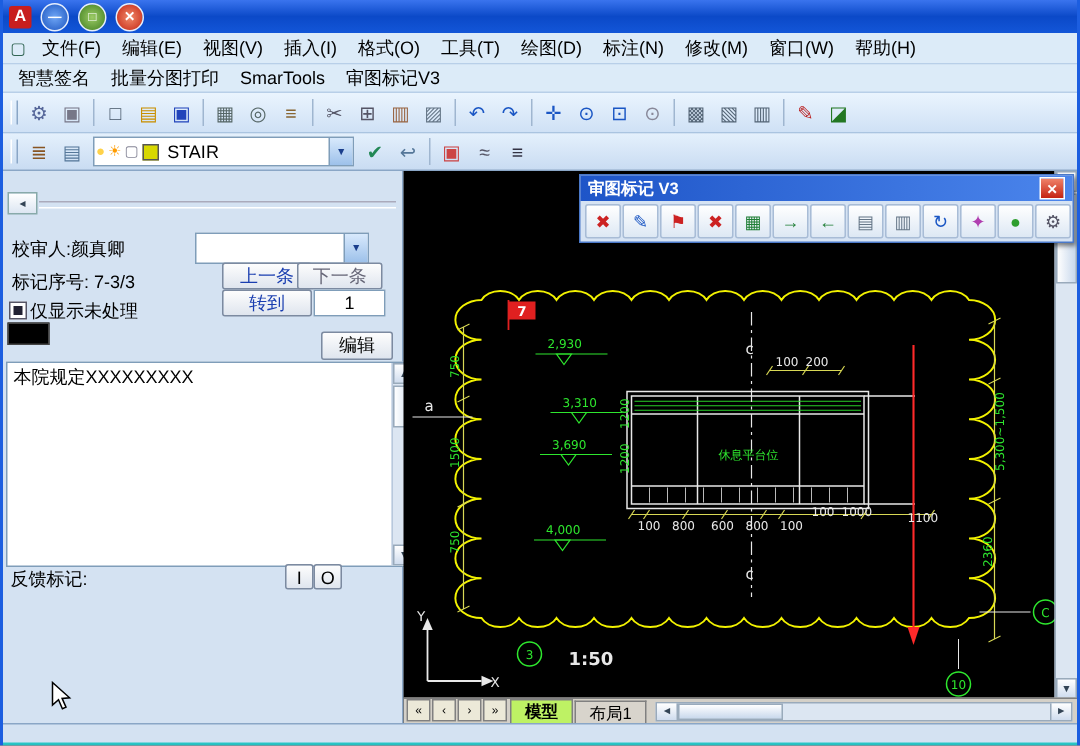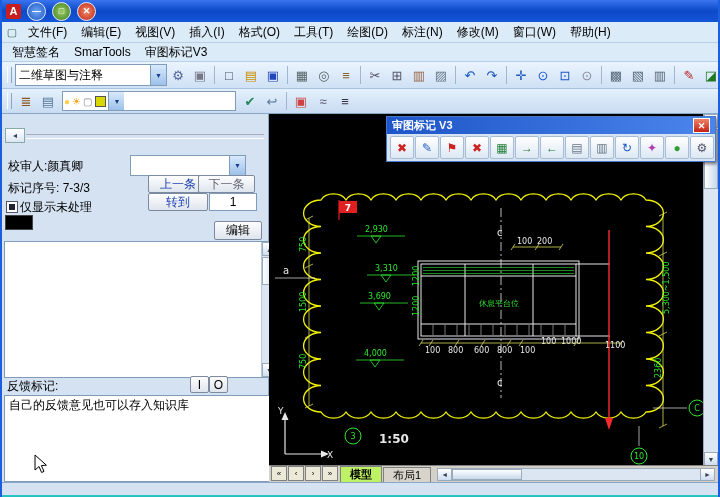--- a/index.html
+++ b/index.html
@@ -111,30 +111,27 @@
       <span class="menu-item">格式(O)</span>
       <span class="menu-item">工具(T)</span>
       <span class="menu-item">绘图(D)</span>
       <span class="menu-item">标注(N)</span>
       <span class="menu-item">修改(M)</span>
       <span class="menu-item">窗口(W)</span>
       <span class="menu-item">帮助(H)</span>
     </div>
   <div class="custommenu" id="pluginmenu">
       <span class="menu-item">智慧签名</span>
+      <span class="menu-item">批量分图打印</span>
       <span class="menu-item">SmarTools</span>
       <span class="menu-item">审图标记V3</span>
     </div>
 
   <div class="toolbar1">
     <span class="grip"></span>
-    <div class="combo" style="width:150px">
-      <span class="ctext">二维草图与注释</span>
-      <span class="arrow">▼</span>
-    </div>
     <span id="tb1icons" style="display:flex;align-items:center">
         <span class="tbi" style="color: rgb(85, 102, 153);">⚙</span>
         <span class="tbi" style="color: rgb(119, 119, 136);">▣</span>
         <span class="tbsep"></span>
         <span class="tbi" style="color: rgb(68, 85, 102);">□</span>
         <span class="tbi" style="color: rgb(201, 143, 0);">▤</span>
         <span class="tbi" style="color: rgb(34, 68, 187);">▣</span>
         <span class="tbsep"></span>
         <span class="tbi" style="color: rgb(85, 102, 102);">▦</span>
         <span class="tbi" style="color: rgb(85, 102, 102);">◎</span>
@@ -166,20 +163,21 @@
     <span class="grip"></span>
     <span id="tb2a" style="display:flex;align-items:center">
         <span class="tbi" style="color: rgb(136, 85, 34);">≣</span>
         <span class="tbi" style="color: rgb(85, 119, 153);">▤</span>
       </span>
     <div class="combo" style="width:172px;height:18px;margin:0 3px">
       <span class="lyrico" style="color:#ffd24a">●</span>
       <span class="lyrico" style="color:#ff9c00">☀</span>
       <span class="lyrico" style="color:#889">▢</span>
       <span class="lyrswatch"></span>
+      <span class="ctext">STAIR</span>
       <span class="arrow">▼</span>
     </div>
     <span id="tb2b" style="display:flex;align-items:center">
         <span class="tbi" style="color: rgb(34, 136, 85);">✔</span>
         <span class="tbi" style="color: rgb(85, 119, 153);">↩</span>
         <span class="tbsep"></span>
         <span class="tbi" style="color: rgb(204, 68, 68);">▣</span>
         <span class="tbi" style="color: rgb(85, 85, 102);">≈</span>
         <span class="tbi" style="color: rgb(51, 51, 68);">≡</span>
       </span>
@@ -203,34 +201,32 @@
       <div class="btn blue" style="left:146px;top:79px;width:58px;height:16px">转到</div>
       <div class="inputbox" style="left:207px;top:79px;width:46px;height:16px">1</div>
 
       <span class="checkbox" style="left:4px;top:87px"></span>
       <span class="plabel" style="left:18px;top:85px">仅显示未处理</span>
 
       <span class="swatch" style="left:3px;top:101px;width:26px;height:13px"></span>
       <div class="btn" style="left:212px;top:107px;width:46px;height:17px">编辑</div>
 
       <div class="textarea" style="left:2px;top:127px;width:251px;height:131px">
+        <span>本院规定XXXXXXXXX</span>
         <span class="ta-scroll">
           <span class="sar">▲</span>
           <span class="ta-thumb"></span>
           <span class="sar dn">▼</span>
         </span>
       </div>
 
       <span class="plabel" style="left:5px;top:264px">反馈标记:</span>
       <div class="btn" style="left:188px;top:262px;width:17px;height:15px">I</div>
       <div class="btn" style="left:207px;top:262px;width:17px;height:15px">O</div>
 
-      <div class="textarea" style="left:2px;top:281px;width:251px;height:81px">
-        <span>自己的反馈意见也可以存入知识库</span>
-      </div>
 
       <svg class="cursor" style="left:32px;top:340px" width="14" height="20">
         <path d="M1,1 L1,16 L5,12.5 L7.6,18.5 L10,17.4 L7.4,11.6 L12.4,11.2 Z" fill="#fff" stroke="#000" stroke-width="1"></path>
       </svg>
     </div>
 
     <div class="canvas-wrap">
       <svg id="cad" width="440" height="352" viewBox="0 0 440 352">
         <path id="cloud" fill="none" stroke="#f2f200" stroke-width="1.3" d="M52,86 A13.8,10.5 0 0 1 77.0,86 A13.8,10.5 0 0 1 102.0,86 A13.8,10.5 0 0 1 127.0,86 A13.8,10.5 0 0 1 152.0,86 A13.8,10.5 0 0 1 177.0,86 A13.8,10.5 0 0 1 202.0,86 A13.8,10.5 0 0 1 227.0,86 A13.8,10.5 0 0 1 252.0,86 A13.8,10.5 0 0 1 277.0,86 A13.8,10.5 0 0 1 302.0,86 A13.8,10.5 0 0 1 327.0,86 A13.8,10.5 0 0 1 352.0,86 A13.8,10.5 0 0 1 377.0,86 A14.6,11.1 0 0 1 377,112.5 A14.6,11.1 0 0 1 377,139.0 A14.6,11.1 0 0 1 377,165.5 A14.6,11.1 0 0 1 377,192.0 A14.6,11.1 0 0 1 377,218.5 A14.6,11.1 0 0 1 377,245.0 A14.6,11.1 0 0 1 377,271.5 A14.6,11.1 0 0 1 377,298.0 A13.8,10.5 0 0 1 352.0,298 A13.8,10.5 0 0 1 327.0,298 A13.8,10.5 0 0 1 302.0,298 A13.8,10.5 0 0 1 277.0,298 A13.8,10.5 0 0 1 252.0,298 A13.8,10.5 0 0 1 227.0,298 A13.8,10.5 0 0 1 202.0,298 A13.8,10.5 0 0 1 177.0,298 A13.8,10.5 0 0 1 152.0,298 A13.8,10.5 0 0 1 127.0,298 A13.8,10.5 0 0 1 102.0,298 A13.8,10.5 0 0 1 77.0,298 A13.8,10.5 0 0 1 52.0,298 A14.6,11.1 0 0 1 52,271.5 A14.6,11.1 0 0 1 52,245.0 A14.6,11.1 0 0 1 52,218.5 A14.6,11.1 0 0 1 52,192.0 A14.6,11.1 0 0 1 52,165.5 A14.6,11.1 0 0 1 52,139.0 A14.6,11.1 0 0 1 52,112.5 A14.6,11.1 0 0 1 52,86.0 Z"></path>
 

